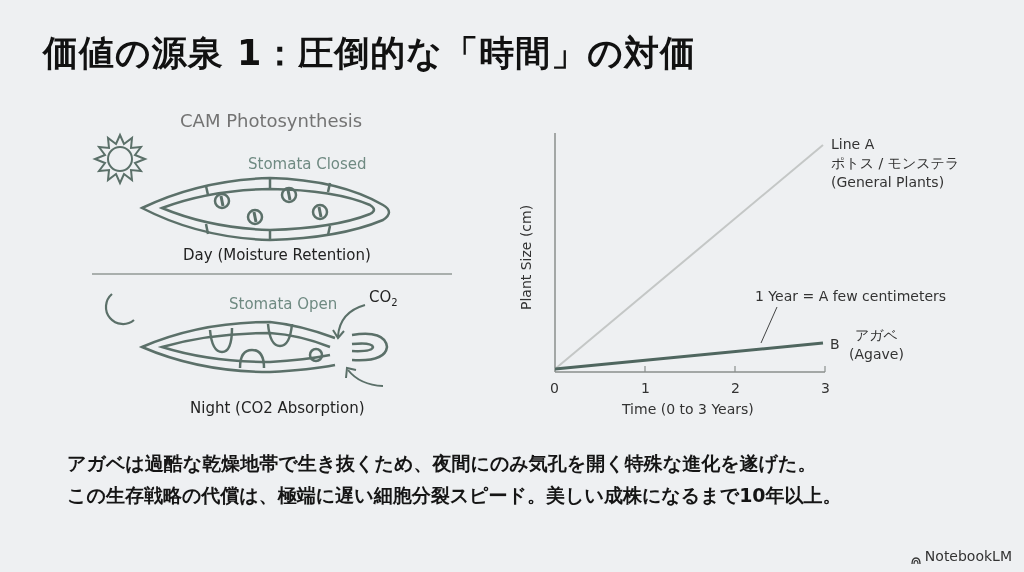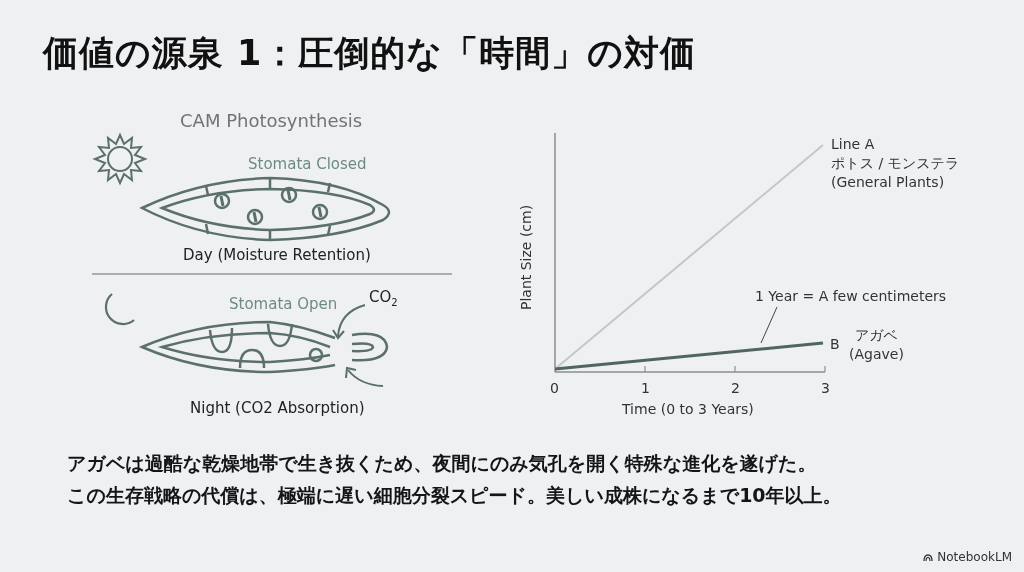--- a/index.html
+++ b/index.html
@@ -27,21 +27,21 @@
   }
   svg.overlay { position: absolute; left: 0; top: 0; }
   .chart-text { font-size: 14px; color: #333; }
   .body-text {
     position: absolute; left: 55px; top: 447px;
     font-size: 19px; font-weight: bold; line-height: 32px; color: #151515; margin-left: 12px;
   }
   .body-text div { white-space: nowrap; }
   .brand {
     position: absolute; right: 12px; bottom: 8px;
-    font-size: 12px; color: #333; display: flex; align-items: center; gap: 4px;
+    font-size: 14px; color: #333; display: flex; align-items: flex-end; gap: 4px;
   }
 </style>
 </head>
 <body>
 
 <div class="title">価値の源泉 1：圧倒的な「時間」の対価</div>
 
 <div class="abs diag-title">CAM Photosynthesis</div>
 
 <svg class="overlay" width="1024" height="572">

